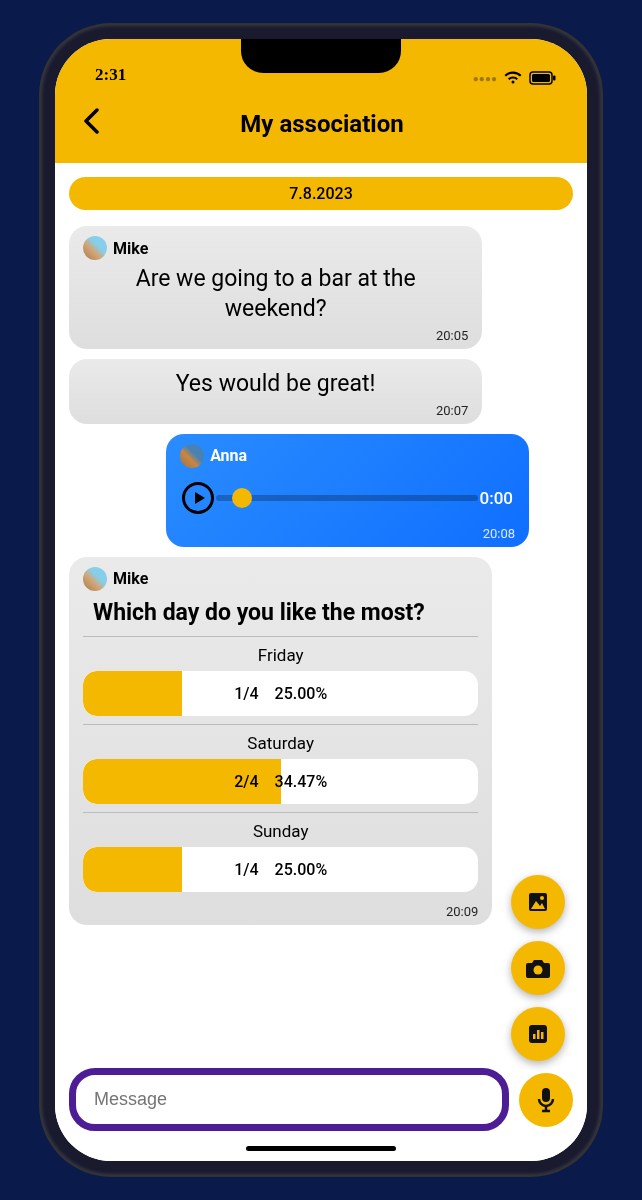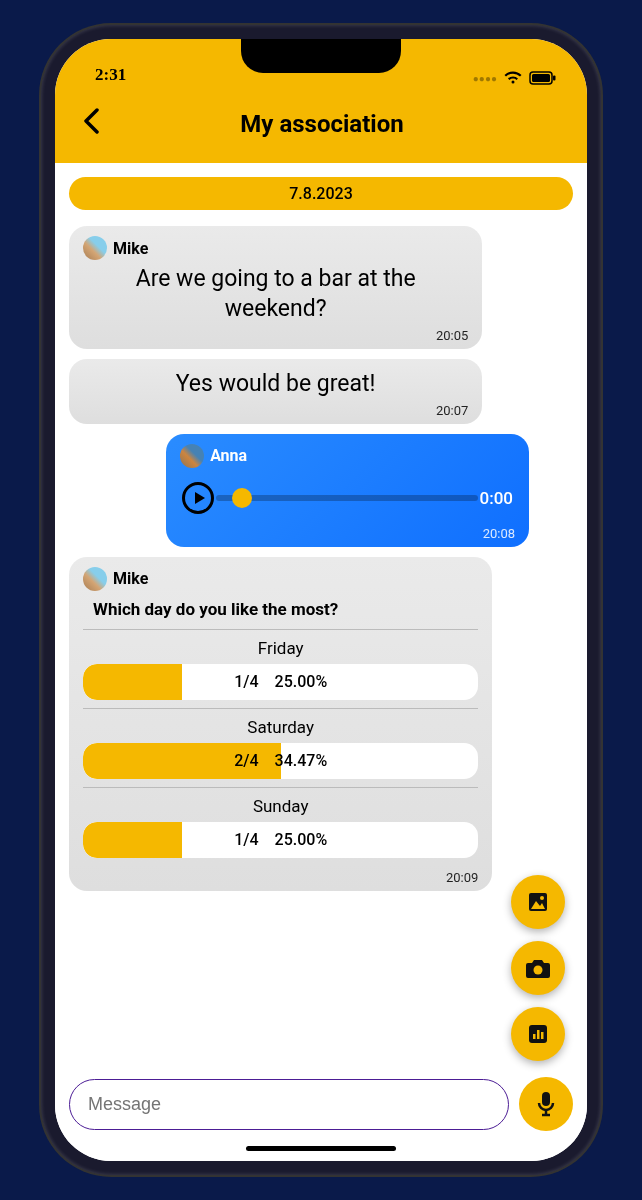--- a/index.html
+++ b/index.html
@@ -168,36 +168,36 @@
     background: #f5b800;
     border-radius: 50%;
   }
   .audio-time { font-size: 17px; font-weight: 500; }
   .poll-msg {
     max-width: 84%;
     padding: 10px 14px 6px 14px;
   }
   .poll-question {
     font-weight: 700;
-    font-size: 17px;
+    font-size: 23px;
     margin: 8px 0 10px 10px;
   }
   .poll-option {
     border-top: 1px solid #bbb;
     padding: 8px 0 8px 0;
   }
   .poll-option-label {
     text-align: center;
     font-size: 17px;
     margin-bottom: 6px;
   }
   .poll-bar {
     background: #fff;
     border-radius: 14px;
-    height: 36px;
+    height: 45px;
     position: relative;
     overflow: hidden;
     display: flex;
     align-items: center;
     justify-content: center;
     gap: 16px;
     font-size: 16px;
     font-weight: 500;
   }
   .poll-fill {
@@ -209,21 +209,21 @@
   .poll-bar span { position: relative; z-index: 1; }
   .input-row {
     padding: 12px 14px 30px 14px;
     display: flex;
     gap: 10px;
     align-items: center;
     background: #fff;
   }
   .msg-input {
     flex: 1;
-    border: 1px solid #4c1d95;
+    border: 7px solid #4c1d95;
     border-radius: 26px;
     padding: 14px 18px;
     font-size: 18px;
     outline: none;
     color: #888;
   }
   .fab-col {
     position: absolute;
     right: 22px;
     bottom: 100px;

